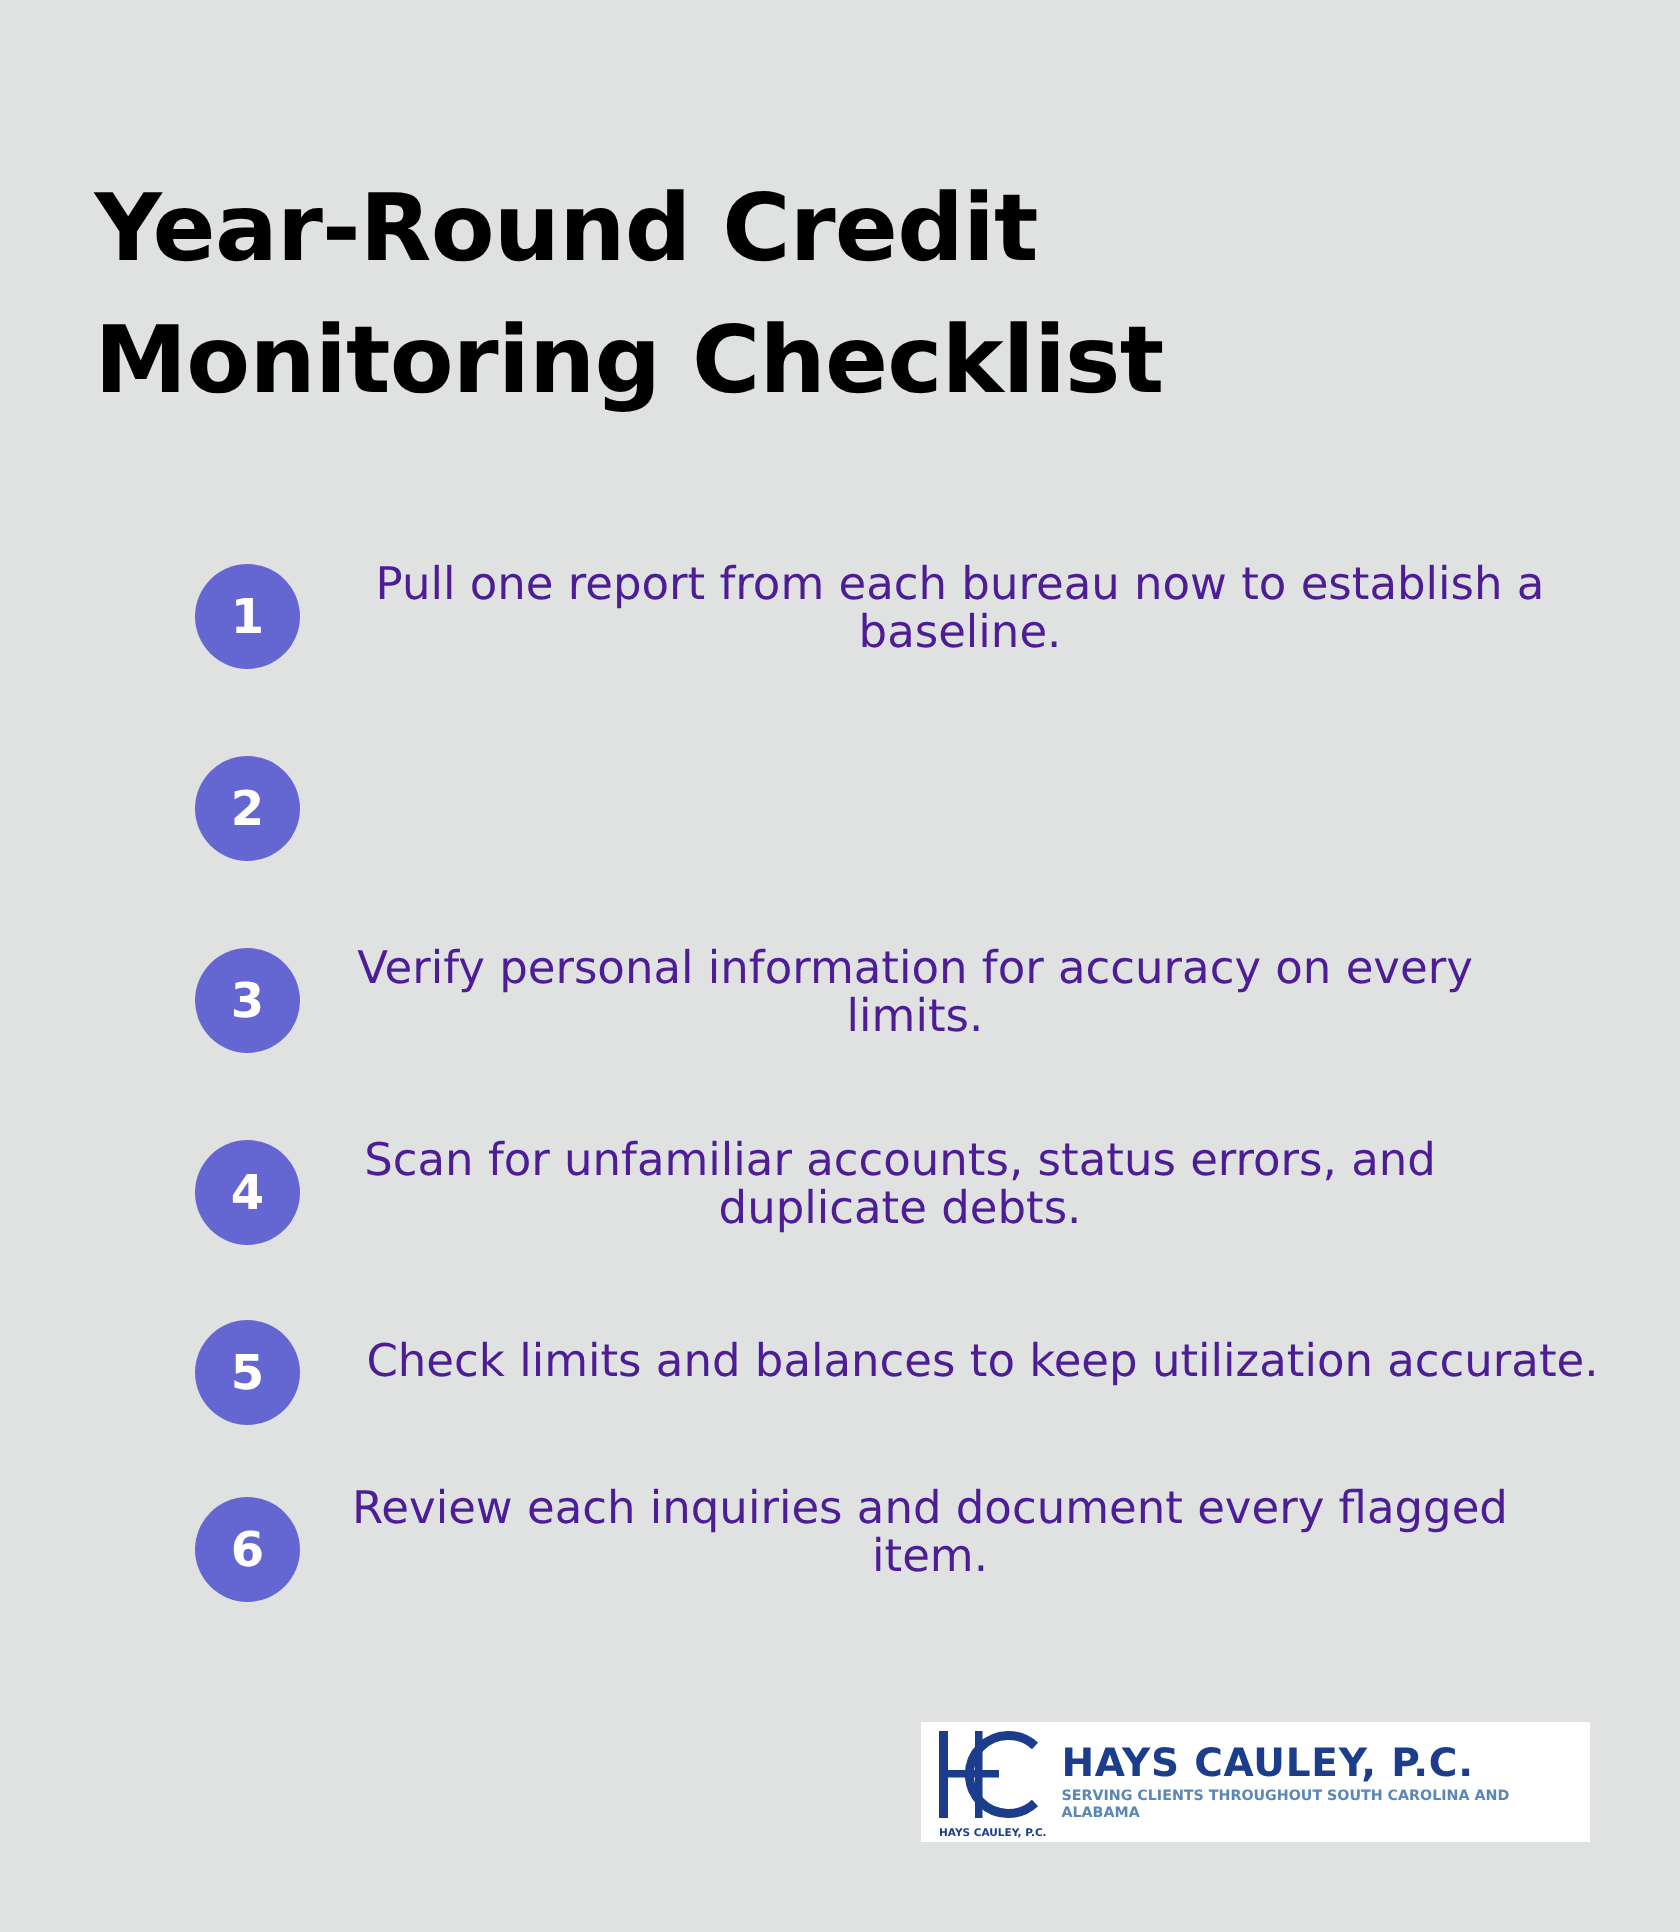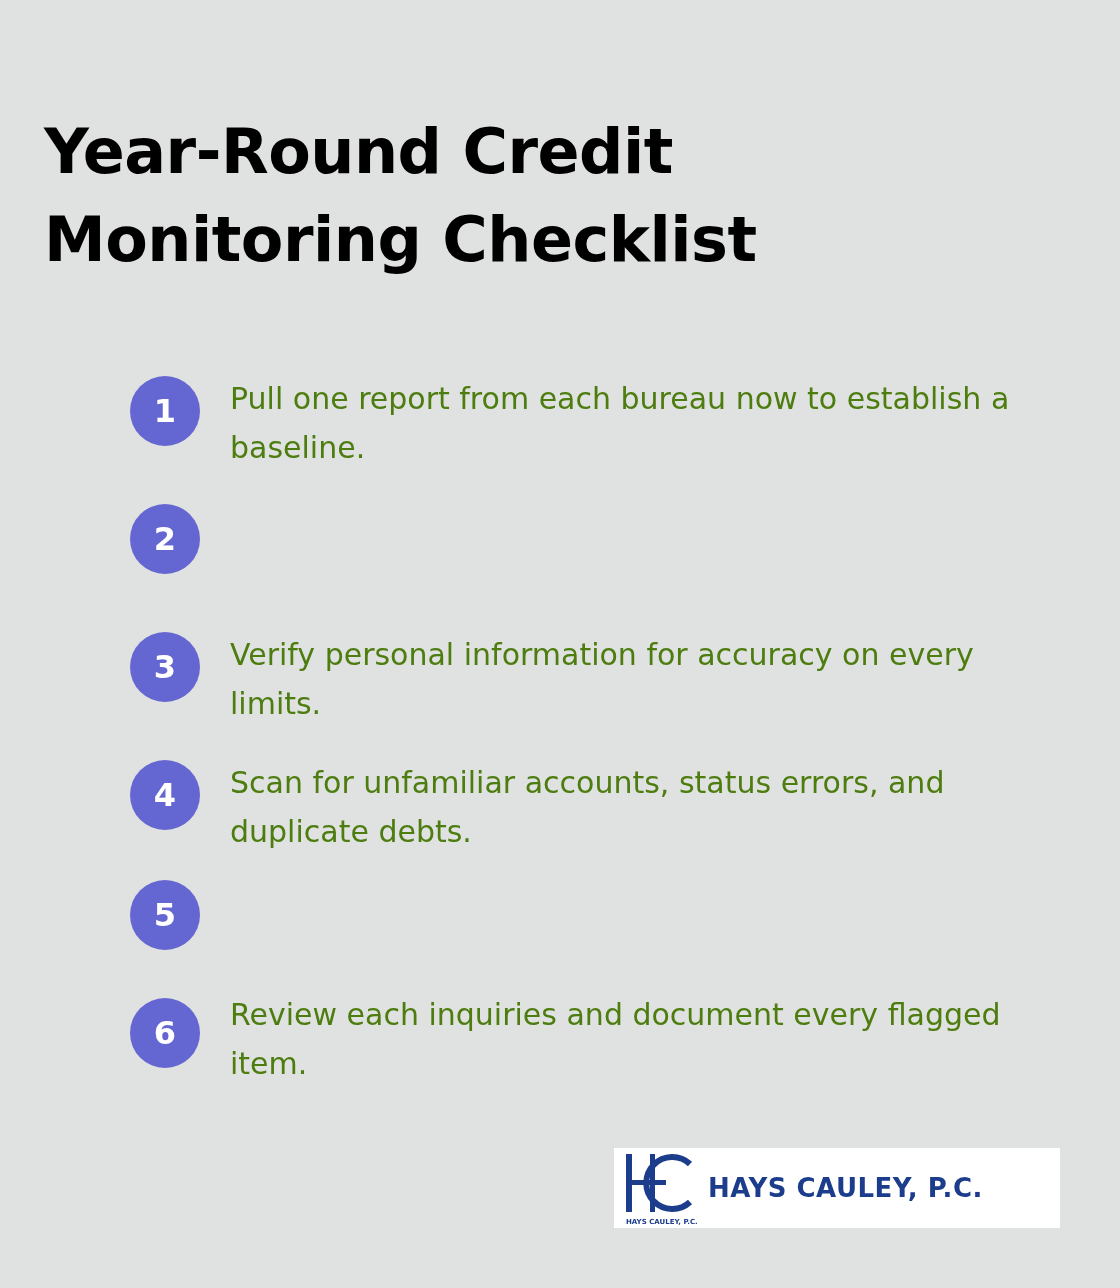--- a/index.html
+++ b/index.html
@@ -3,36 +3,36 @@
 <meta charset="utf-8">
 <style>
   html, body { margin: 0; padding: 0; }
   body {
     width: 1120px; height: 1288px;
     background: #e0e2e1;
     font-family: "DejaVu Sans", sans-serif;
     position: relative; overflow: hidden;
   }
   .title {
-    position: absolute; left: 44px; top: 108px; width: 1000px;
+    position: absolute; left: 63px; top: 108px; width: 1000px;
     font-size: 62px; font-weight: bold; line-height: 88px; color: #000;
     letter-spacing: -0.5px;
   }
   .list { position: absolute; left: 130px; top: 370px; width: 930px; }
   .item { position: absolute; left: 0; display: flex; align-items: flex-start; }
   .num {
     width: 70px; height: 70px; border-radius: 50%;
     background: #6466d1; color: #fff;
     font-size: 32px; font-weight: bold;
     display: flex; align-items: center; justify-content: center;
     flex-shrink: 0;
   }
   .text {
     margin-left: 30px; width: 820px;
-    font-size: 30px; line-height: 49px; color: #4d7c0f;
+    font-size: 30px; line-height: 32px; color: #4c1d95; text-align: center;
   }
   .logo {
     position: absolute; left: 614px; top: 1148px; width: 446px; height: 80px;
     background: #fff; display: flex; align-items: center;
   }
   .mark { position: relative; width: 80px; height: 80px; margin-left: 10px; }
   .mark svg { position: absolute; left: 0; top: 4px; }
   .mark-caption { position: absolute; left: 2px; bottom: 2px; font-size: 7px; color: #1b3d8c; font-weight: bold; white-space: nowrap; }
   .brand { margin-left: 4px; }
   .brand-name { font-size: 26px; font-weight: bold; color: #1b3d8c; letter-spacing: 0.5px; line-height: 28px; }
@@ -54,33 +54,35 @@
   <div class="item" style="top:262px">
     <div class="num">3</div>
     <div class="text" style="margin-top:-2px;width:760px">Verify personal information for accuracy on every limits.</div>
   </div>
   <div class="item" style="top:390px">
     <div class="num">4</div>
     <div class="text" style="margin-top:-2px;width:740px">Scan for unfamiliar accounts, status errors, and duplicate debts.</div>
   </div>
   <div class="item" style="top:510px">
     <div class="num">5</div>
+    <div class="text" style="margin-top:12px;width:850px">Check limits and balances to keep utilization accurate.</div>
   </div>
   <div class="item" style="top:628px">
     <div class="num">6</div>
     <div class="text" style="margin-top:-8px;width:780px">Review each inquiries and document every flagged item.</div>
   </div>
 </div>
 
 <div class="logo">
   <div class="mark">
     <svg width="72" height="64" viewBox="0 0 72 64">
       <rect x="2" y="2" width="6" height="58" fill="#1b3d8c"></rect>
       <rect x="2" y="28" width="40" height="5" fill="#1b3d8c"></rect>
       <rect x="26" y="2" width="5" height="58" fill="#1b3d8c"></rect>
       <path d="M66 12 A26 26 0 1 0 66 50" stroke="#1b3d8c" stroke-width="6" fill="none"></path>
     </svg>
     <div class="mark-caption">HAYS CAULEY, P.C.</div>
   </div>
   <div class="brand">
     <div class="brand-name">HAYS CAULEY, P.C.</div>
+    <div class="brand-tag">SERVING CLIENTS THROUGHOUT SOUTH CAROLINA AND ALABAMA</div>
   </div>
 </div>
 
 </body></html>

